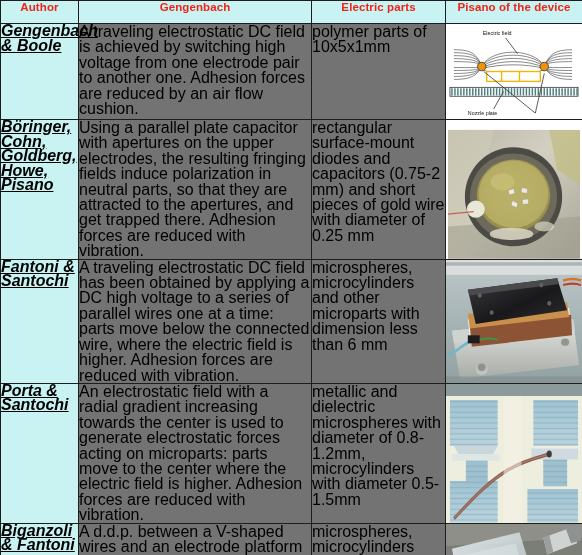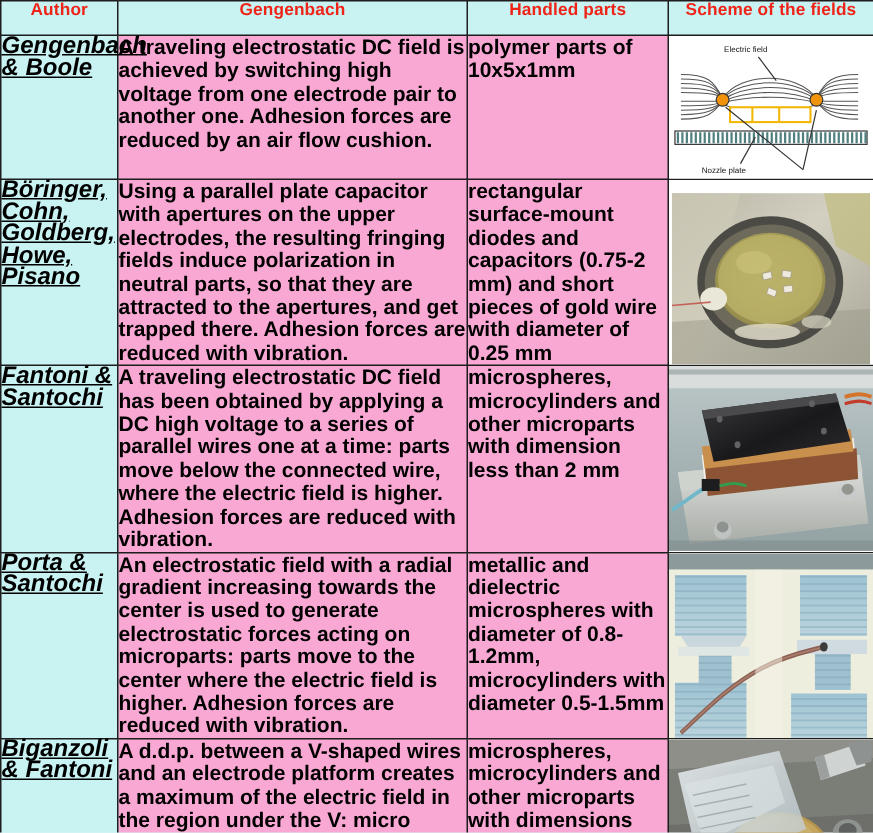--- a/index.html
+++ b/index.html
@@ -55,26 +55,25 @@
     font-weight: bold;
     font-style: italic;
     text-decoration: underline;
     color: #000000;
     line-height: 14.5px;
     margin-left: 18px;
   }
 
   td.cell-strategy,
   td.cell-parts {
-    background: #f9a8d4;
+    background: #737373;
     padding: 4px 4px 4px 5px;
-    font-size: 14px;
+    font-size: 16px;
     color: #000000;
     line-height: 15.4px;
-    font-weight: bold;
   }
 
   td.cell-scheme {
     background: #ffffff;
     padding: 0;
     text-align: center;
     vertical-align: top;
   }
 
   .scheme-box {
@@ -109,22 +108,22 @@
     <col class="col-author">
     <col class="col-strategy">
     <col class="col-parts">
     <col class="col-scheme">
   </colgroup>
 
   <thead>
     <tr>
       <th>Author</th>
       <th>Gengenbach</th>
-      <th>Handled parts</th>
-      <th>Scheme of the fields</th>
+      <th>Electric parts</th>
+      <th>Pisano of the device</th>
     </tr>
   </thead>
 
   <tbody>
 
     <tr class="row-1">
       <td class="cell-author">Gengenbach &amp; Boole</td>
       <td class="cell-strategy">A traveling electrostatic DC field is achieved by switching high voltage from one electrode pair to another one. Adhesion forces are reduced by an air flow cushion.</td>
       <td class="cell-parts">polymer parts of 10x5x1mm</td>
       <td class="cell-scheme">
@@ -270,21 +269,21 @@
             <ellipse cx="99" cy="86" rx="10" ry="4" fill="#ddd9c6" opacity="0.7"></ellipse>
             <line x1="2" y1="76" x2="28" y2="74" stroke="#c0493f" stroke-width="1" opacity="0.8"></line>
           </svg>
         </div>
       </td>
     </tr>
 
     <tr class="row-3">
       <td class="cell-author">Fantoni &amp; Santochi</td>
       <td class="cell-strategy">A traveling electrostatic DC field has been obtained by applying a DC high voltage to a series of parallel wires one at a time: parts move below the connected wire, where the electric field is higher. Adhesion forces are reduced with vibration.</td>
-      <td class="cell-parts">microspheres, microcylinders and other microparts with dimension less than 2 mm</td>
+      <td class="cell-parts">microspheres, microcylinders and other microparts with dimension less than 6 mm</td>
       <td class="cell-scheme">
         <div class="scheme-box">
           <svg class="fig" viewBox="0 0 137 108" preserveAspectRatio="none">
             <defs>
               <linearGradient id="r3bg" x1="0" y1="0" x2="0" y2="1">
                 <stop offset="0%" stop-color="#bcc7c8"></stop>
                 <stop offset="100%" stop-color="#92a1a2"></stop>
               </linearGradient>
               <linearGradient id="r3metal" x1="0" y1="0" x2="0" y2="1">
                 <stop offset="0%" stop-color="#e2e4e0"></stop>

